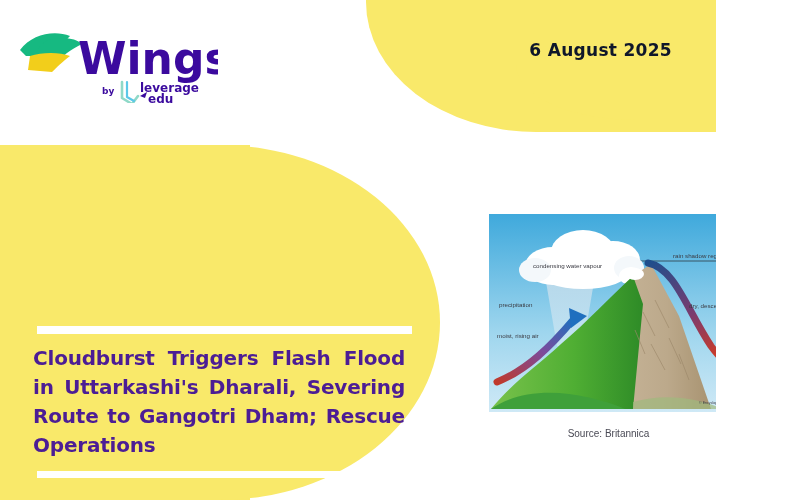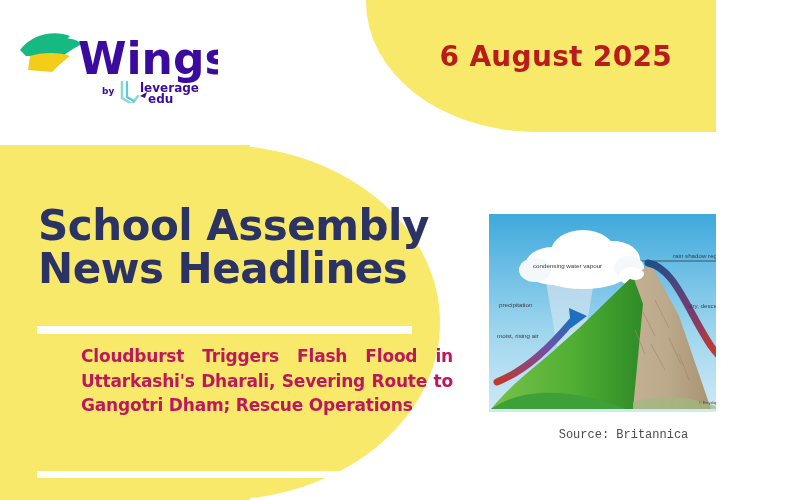--- a/index.html
+++ b/index.html
@@ -72,23 +72,23 @@
   }
   .logo svg { display: block; }
 
   
   .date-text {
     position: absolute;
     right: 44px;
     top: 40px;
     z-index: 6;
     font-family: "DejaVu Sans", sans-serif;
-    font-size: 28px;
+    font-size: 17px;
     font-weight: bold;
-    color: #b91c1c;
+    color: #0f172a;
     letter-spacing: 0.3px;
     white-space: nowrap;
   }
 
   
   .title-block {
     position: absolute;
     left: 38px;
     top: 205px;
     width: 390px;
@@ -123,52 +123,51 @@
     z-index: 6;
   }
 
   .headline-text {
     position: absolute;
     left: 33px;
     top: 344px;
     width: 372px;
     z-index: 6;
     font-family: "DejaVu Sans", sans-serif;
-    font-size: 17px;
+    font-size: 20px;
     font-weight: bold;
-    color: #be185d;
+    color: #4c1d95;
     line-height: 1.45;
     text-align: justify;
     letter-spacing: -0.2px;
-    margin-left: 48px;
   }
   .headline-text .last-line {
     display: block;
   }
 
   
   .figure {
     position: absolute;
     left: 483px;
     top: 204px;
     width: 281px;
     height: 215px;
     z-index: 4;
     background: #ffffff;
   }
   .figure svg { display: block; }
   .figure-caption {
     position: absolute;
-    left: 483px;
+    left: 468px;
     top: 428px;
     width: 281px;
     text-align: center;
     z-index: 4;
-    font-family: Liberation Mono, monospace;
-    font-size: 12px;
+    font-family: Liberation Sans, sans-serif;
+    font-size: 10px;
     color: #4a4a55;
   }
   .diagram-label {
     font-family: "Liberation Sans", sans-serif;
     fill: #3a3a42;
   }
 </style>
 </head>
 <body>
 
@@ -197,24 +196,20 @@
         <path d="M109 64 L109 79 L116 83" fill="none" stroke="#5BC8E8" stroke-width="2.2" stroke-linecap="round" stroke-linejoin="round"></path>
       </g>
       <text x="122" y="74" font-family="DejaVu Sans, sans-serif" font-size="12" font-weight="bold" fill="#3B0A9E">leverage</text>
       <text x="130" y="85" font-family="DejaVu Sans, sans-serif" font-size="12" font-weight="bold" fill="#3B0A9E">edu</text>
       <path d="M122 78 L129 74 L127 80 Z" fill="#3B0A9E"></path>
     </svg>
   </div>
 
   <div class="date-text">6  August 2025</div>
 
-  <div class="title-block">
-    <div class="title-line">School Assembly</div>
-    <div class="title-line">News Headlines</div>
-  </div>
 
   <div class="divider-top"></div>
 
   <div class="headline-text">
     <span>Cloudburst Triggers Flash Flood in Uttarkashi's Dharali, Severing Route to Gangotri Dham; Rescue Operations</span>
   </div>
 
   <div class="divider-bottom"></div>
 
   <div class="figure">

